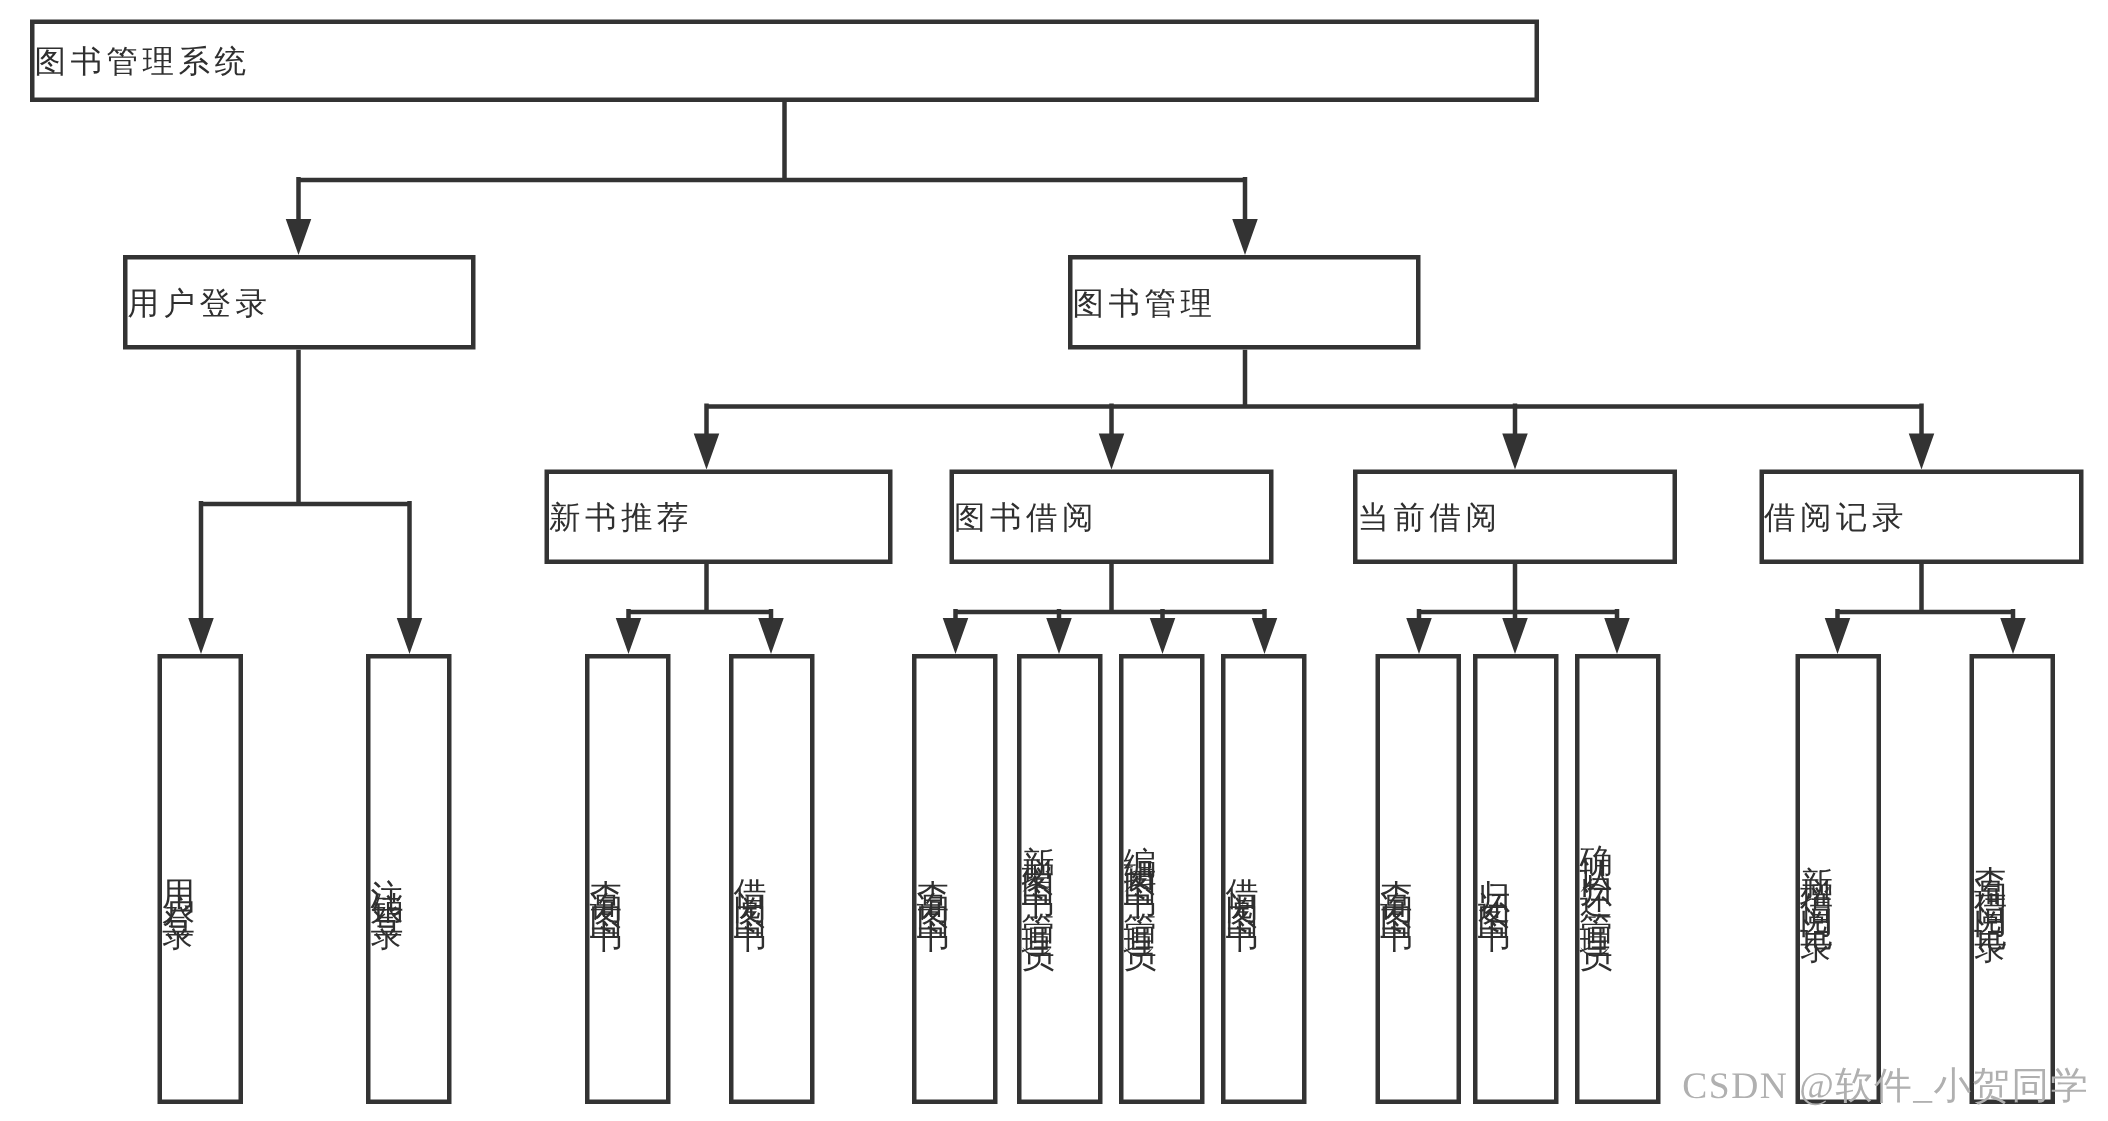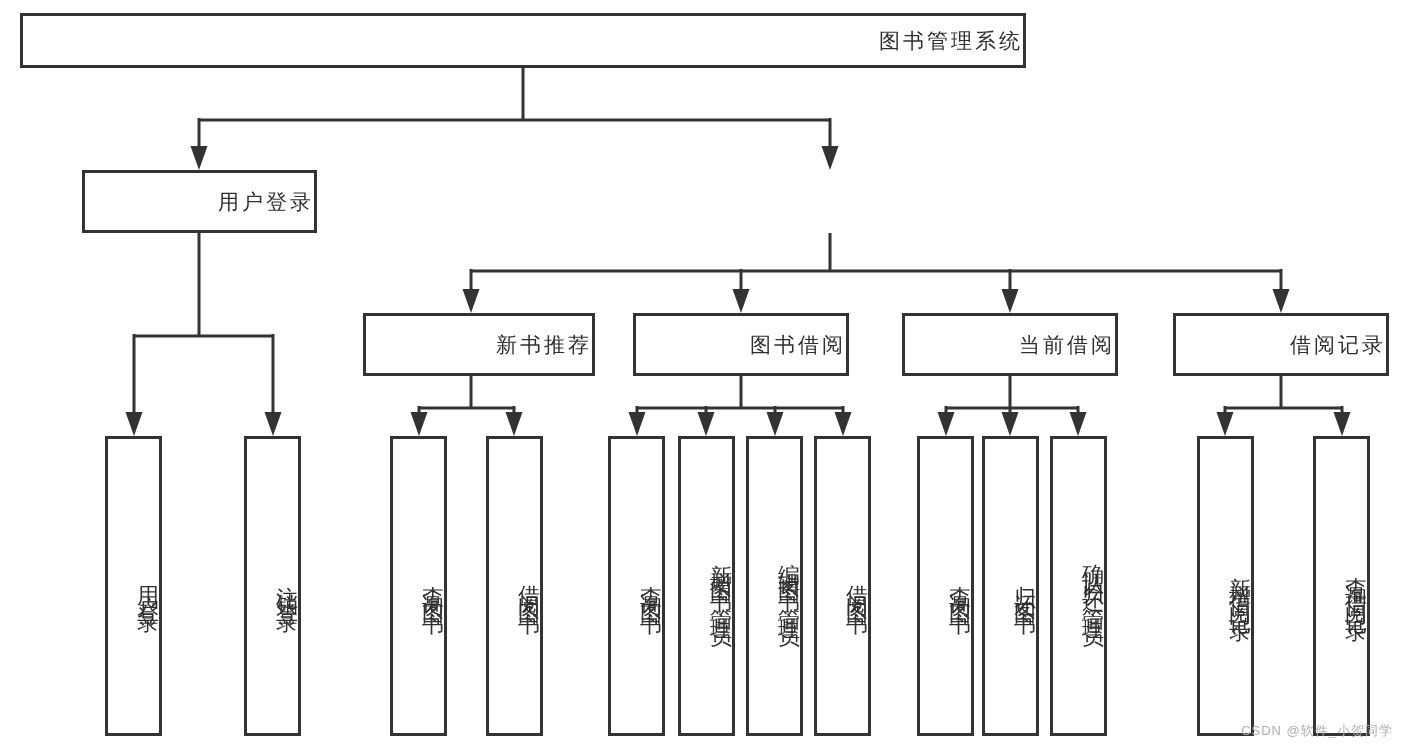--- a/index.html
+++ b/index.html
@@ -5,31 +5,31 @@
   html,body{margin:0;padding:0;background:#ffffff;}
   .stage{
     position:relative;width:1405px;height:747px;background:#ffffff;
     font-family:"Liberation Sans","DejaVu Sans",sans-serif;overflow:hidden;
   }
   .wires{position:absolute;left:0;top:0;z-index:1;}
   .wire{stroke:#333333;stroke-width:3;fill:none;}
   .arrowheads{fill:#333333;stroke:none;}
   .node{
     position:absolute;z-index:2;background:#ffffff;border:3px solid #333333;
-    box-sizing:border-box;display:flex;align-items:center;justify-content:flex-end;
+    box-sizing:border-box;display:flex;align-items:center;justify-content:flex-start;
     color:#2f2f2f;
   }
   .node.h span{font-size:21px;letter-spacing:3px;white-space:nowrap;}
   .node.v span{
     writing-mode:vertical-rl;text-orientation:mixed;
     font-size:22px;letter-spacing:9px;line-height:1;white-space:nowrap;
   }
   .watermark{
     position:absolute;right:12px;bottom:7px;z-index:3;
-    font-size:13px;color:#b0b0b0;letter-spacing:1px;white-space:nowrap;
+    font-size:25px;color:#b0b0b0;letter-spacing:1px;white-space:nowrap;font-family:Liberation Serif, serif;
   }
 </style>
 </head>
 <body>
 
 <div class="stage">
 
   <svg class="wires" width="1405" height="747" viewBox="0 0 1405 747">
     <path class="wire" d="
       M523,68 V120 M199,120 H830 M199,118 V148 M830,118 V148
@@ -51,20 +51,23 @@
       M1069.5,412 L1086.5,412 L1078,436 Z
       M1216.5,412 L1233.5,412 L1225,436 Z  M1333.5,412 L1350.5,412 L1342,436 Z"></path>
   </svg>
 
   <div class="node h" style="left:20px;top:13px;width:1006px;height:55px">
     <span>图书管理系统</span>
   </div>
 
   <div class="node h" style="left:82px;top:170px;width:235px;height:63px">
     <span>用户登录</span>
+  </div>
+  <div class="node h" style="left:712px;top:170px;width:235px;height:63px">
+    <span>图书管理</span>
   </div>
 
   <div class="node h" style="left:363px;top:313px;width:232px;height:63px">
     <span>新书推荐</span>
   </div>
   <div class="node h" style="left:902px;top:313px;width:216px;height:63px">
     <span>当前借阅</span>
   </div>
   <div class="node h" style="left:633px;top:313px;width:216px;height:63px">
     <span>图书借阅</span>

